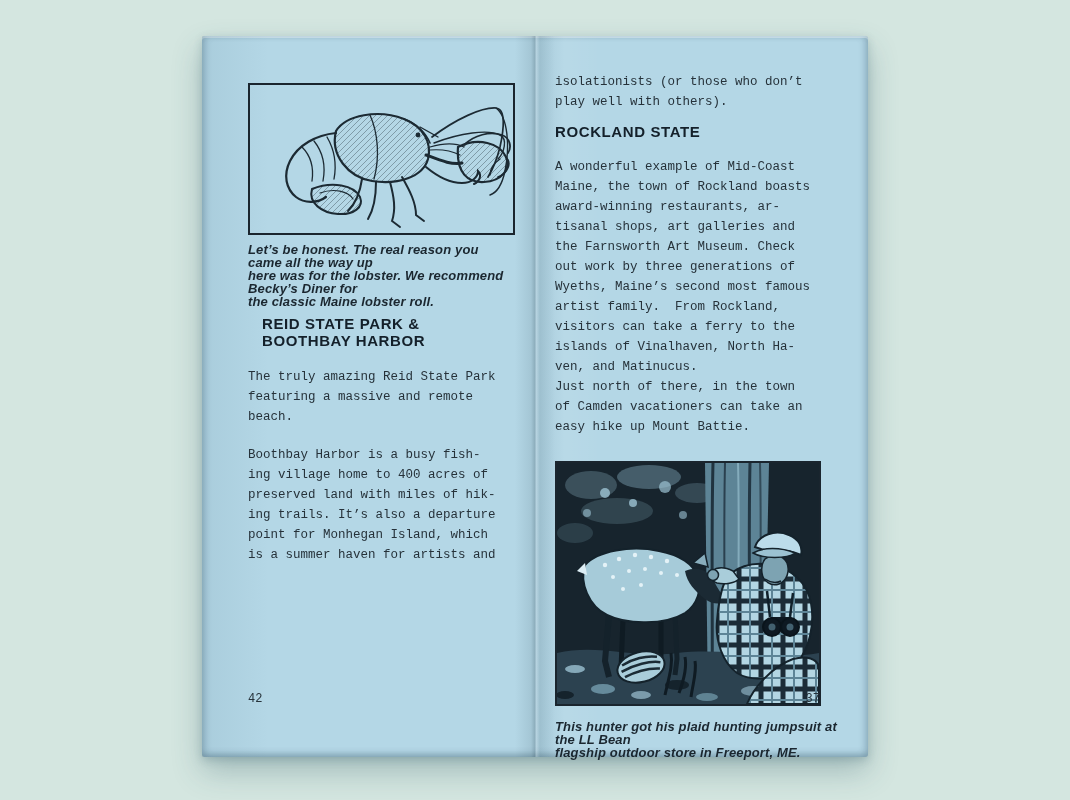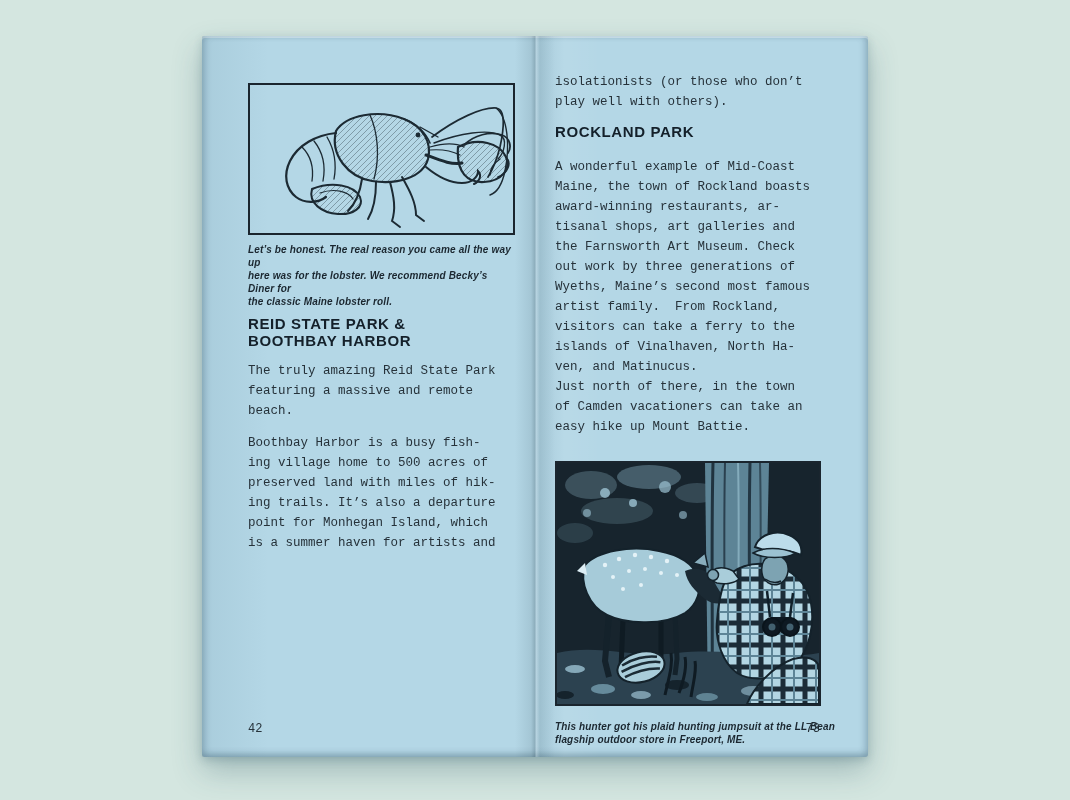--- a/index.html
+++ b/index.html
@@ -38,43 +38,43 @@
     background:linear-gradient(90deg, rgba(23,49,63,0) 0%, rgba(23,49,63,.10) 40%,
       rgba(23,49,63,.24) 49%, rgba(255,255,255,.20) 53%, rgba(23,49,63,.08) 62%, rgba(23,49,63,0) 100%);}
 
   .art-frame{border:2px solid var(--frame);display:block;line-height:0;background:transparent;}
   .lobster-frame{width:267px;height:152px;}
   .photo-frame{width:266px;height:245px;margin-top:24px;background:var(--duo-dark);}
 
   .caption{
     font-family:"Liberation Sans",sans-serif;
     font-style:italic;font-weight:700;
-    font-size:10px;line-height:13px;letter-spacing:.15px;
+    font-size:13px;line-height:13px;letter-spacing:.15px;
     color:#1b2730;white-space:pre-wrap;margin-top:8px;
   }
   .photo-caption{margin-top:14px;}
 
   .heading{
     font-family:"Liberation Sans",sans-serif;font-weight:700;
     font-size:15px;line-height:16.5px;letter-spacing:.6px;
     color:var(--ink-strong);white-space:pre-line;margin-top:5px;
   }
-  .heading-reid{margin-top:8px;}
+  .heading-reid{margin-top:8px;margin-left:14px;}
   .heading-rockland{margin-top:12px;}
 
   .body{
     font-family:"Liberation Mono","DejaVu Sans Mono",monospace;
     font-size:12.5px;line-height:20px;
     color:var(--ink);white-space:pre-wrap;margin-top:16px;
   }
-  .para{margin-top:12px;}
+  .para{margin-top:18px;}
   .intro{margin-top:0;}
 
   .pagenum{
-    position:absolute;top:686px;
+    position:absolute;top:656px;
     font-family:"Liberation Mono","DejaVu Sans Mono",monospace;
     font-size:12px;color:var(--ink);
   }
   .pagenum-left{left:46px;}
   .pagenum-right{right:48px;}
 </style>
 </head>
 <body>
 
 <div class="stage">
@@ -130,35 +130,35 @@
 here was for the lobster. We recommend Becky’s Diner for
 the classic Maine lobster roll.</p>
 
 
       <h3 class="heading heading-reid">REID STATE PARK &amp;
 BOOTHBAY HARBOR</h3>
       <p class="body para">The truly amazing Reid State Park
 featuring a massive and remote
 beach.</p>
       <p class="body para">Boothbay Harbor is a busy fish-
-ing village home to 500 acres of
+ing village home to 400 acres of
 preserved land with miles of hik-
 ing trails. It’s also a departure
 point for Monhegan Island, which
 is a summer haven for artists and</p>
 
       <div class="pagenum pagenum-left">42</div>
     </div>
 
     <div class="page page-right">
 
       <p class="body intro">isolationists (or those who don’t
 play well with others).</p>
 
-      <h3 class="heading heading-rockland">ROCKLAND PARK</h3>
+      <h3 class="heading heading-rockland">ROCKLAND STATE</h3>
       <p class="body">A wonderful example of Mid-Coast
 Maine, the town of Rockland boasts
 award-winning restaurants, ar-
 tisanal shops, art galleries and
 the Farnsworth Art Museum. Check
 out work by three generations of
 Wyeths, Maine’s second most famous
 artist family.  From Rockland,
 visitors can take a ferry to the
 islands of Vinalhaven, North Ha-
@@ -264,18 +264,18 @@
               <circle cx="215" cy="164" r="3.5" fill="#42606f"></circle>
               <circle cx="233" cy="164" r="3.5" fill="#42606f"></circle>
             </g>
           </g>
         </svg>
       </figure>
 
       <p class="caption photo-caption">This hunter got his plaid hunting jumpsuit at the LL Bean
 flagship outdoor store in Freeport, ME.</p>
 
-      <div class="pagenum pagenum-right">73</div>
+      <div class="pagenum pagenum-right">37</div>
     </div>
 
     <div class="spine"></div>
   </div>
 </div>
 
 </body></html>

